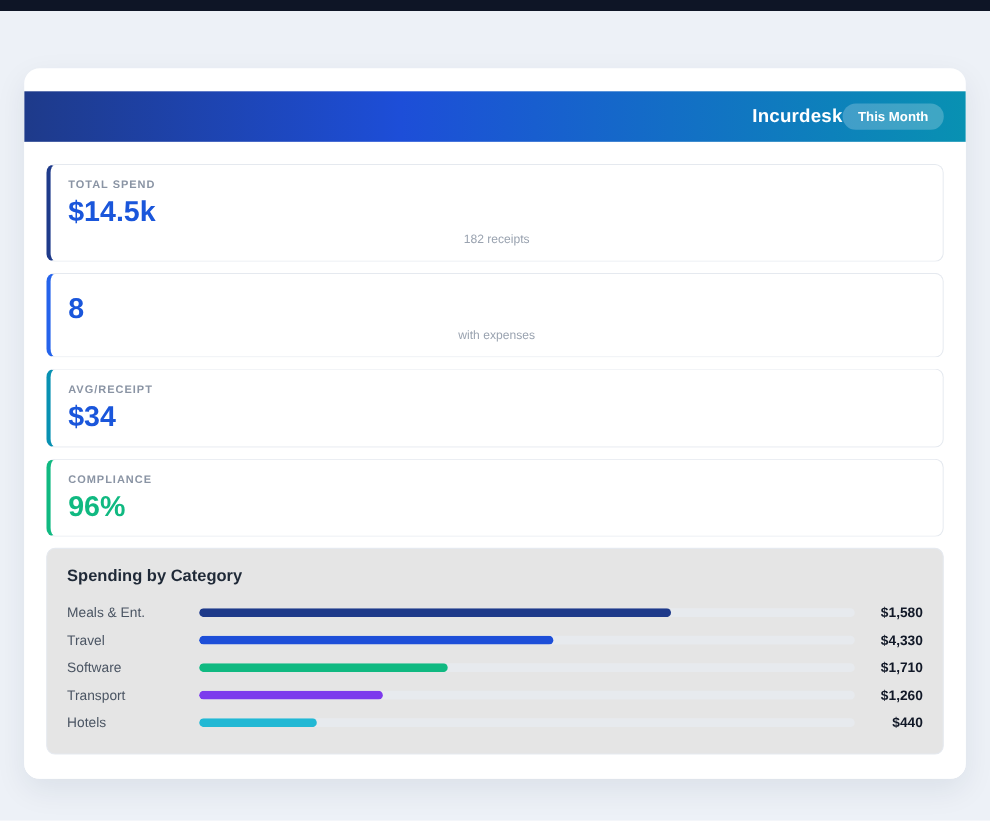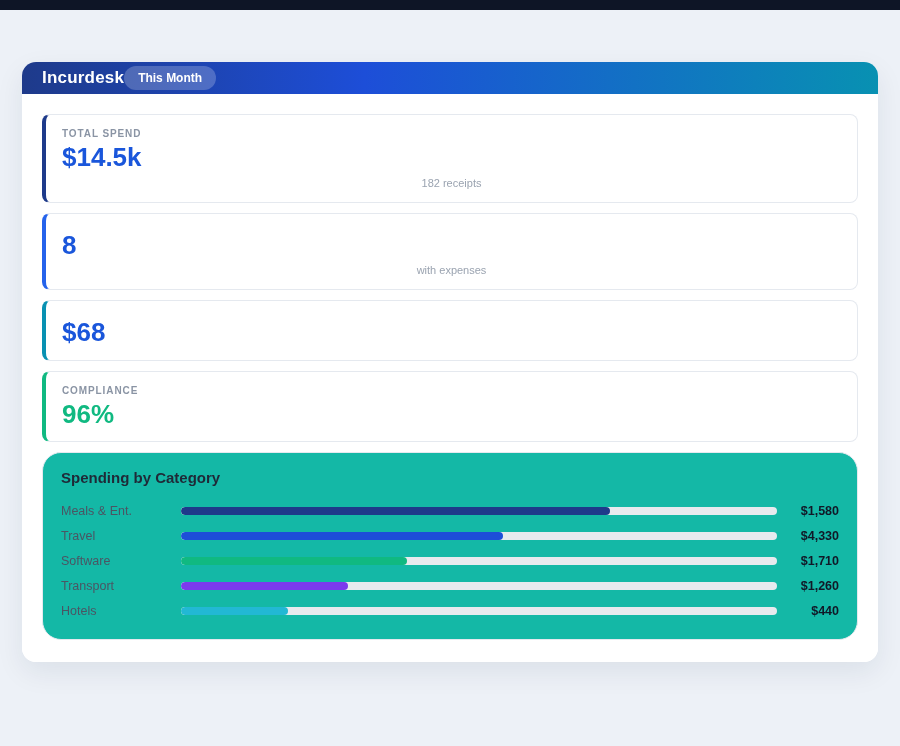--- a/index.html
+++ b/index.html
@@ -16,26 +16,27 @@
   }
   .app-card {
     width: 856px;
     margin: 52px 22px 0 22px;
     border-radius: 14px;
     background: #ffffff;
     box-shadow: 0 10px 28px rgba(15, 35, 70, 0.08);
     overflow: hidden;
   }
   .app-header {
-    height: 32px;
+    height: 46px;
     background: linear-gradient(90deg, #1e3a8a 0%, #1d4ed8 40%, #0891b2 100%);
     display: flex;
     align-items: center;
-    justify-content: flex-start;
+    justify-content: flex-end;
     padding: 0 20px 0 20px;
+    margin-top: 21px;
   }
   .app-title {
     color: #ffffff;
     font-size: 17px;
     font-weight: bold;
     letter-spacing: 0.2px;
   }
   .period-badge {
     background: rgba(255, 255, 255, 0.22);
     color: #ffffff;
@@ -75,24 +76,24 @@
   }
   .stat-sub {
     font-size: 11px;
     color: #9aa3b0;
     margin-top: 5px;
     text-align: center;
   }
   .stat-sub:empty { display: none; }
   .chart-card {
     border: 1px solid #e5e9ef;
-    border-radius: 19px;
+    border-radius: 8px;
     padding: 16px 18px 16px 18px;
     margin-top: 8px;
-    background: #14b8a6;
+    background: #e5e5e5;
   }
   .chart-title {
     font-size: 15px;
     font-weight: bold;
     color: #1f2937;
     margin-bottom: 12px;
   }
   .chart-row {
     display: grid;
     grid-template-columns: 120px 1fr 62px;
@@ -139,21 +140,22 @@
       <div class="stat-value" style="color: rgb(26, 86, 219);">$14.5k</div>
       <div class="stat-sub">182 receipts</div>
     </div>
 
     <div class="stat-card" style="border-left-color: rgb(37, 99, 235);">
       <div class="stat-value" style="color: rgb(26, 86, 219);">8</div>
       <div class="stat-sub">with expenses</div>
     </div>
 
     <div class="stat-card" style="border-left-color: rgb(8, 145, 178);">
-      <div class="stat-value" style="color: rgb(26, 86, 219);">$68</div>
+      <div class="stat-label">AVG/RECEIPT</div>
+      <div class="stat-value" style="color: rgb(26, 86, 219);">$34</div>
 
     </div>
 
     <div class="stat-card" style="border-left-color: rgb(16, 185, 129);">
       <div class="stat-label">COMPLIANCE</div>
       <div class="stat-value" style="color: rgb(16, 185, 129);">96%</div>
 
     </div>
 
     <div class="chart-card">

